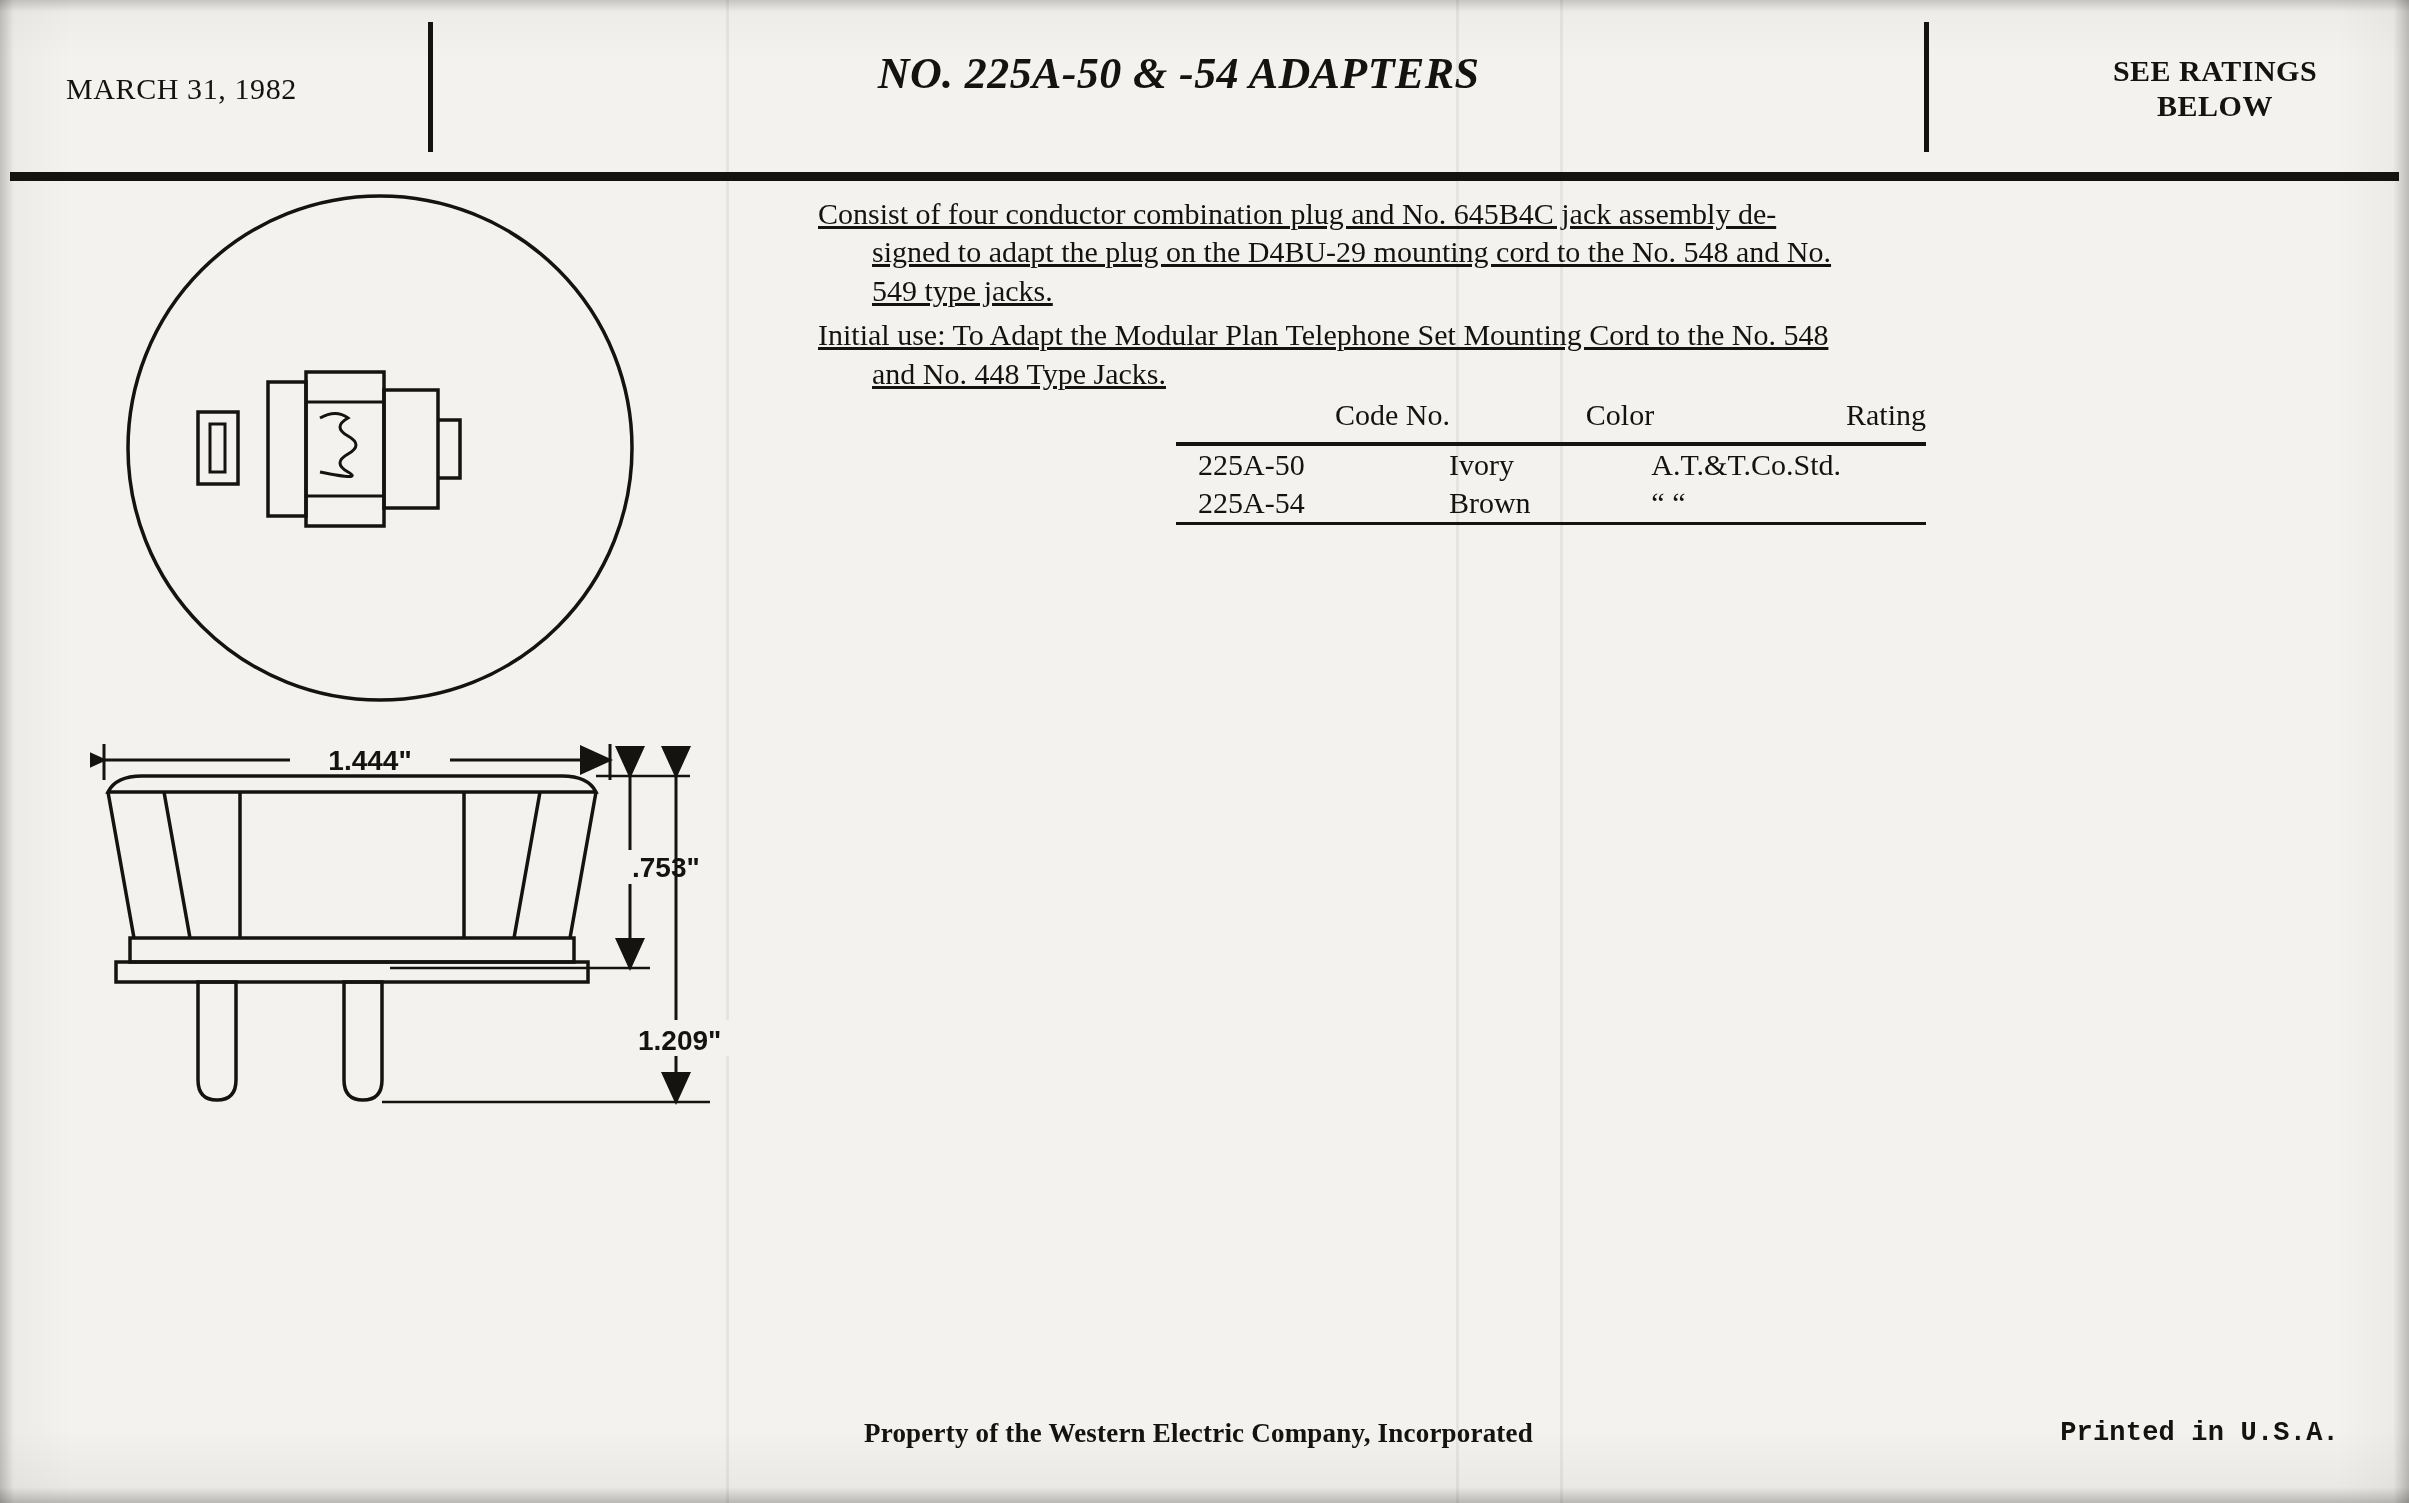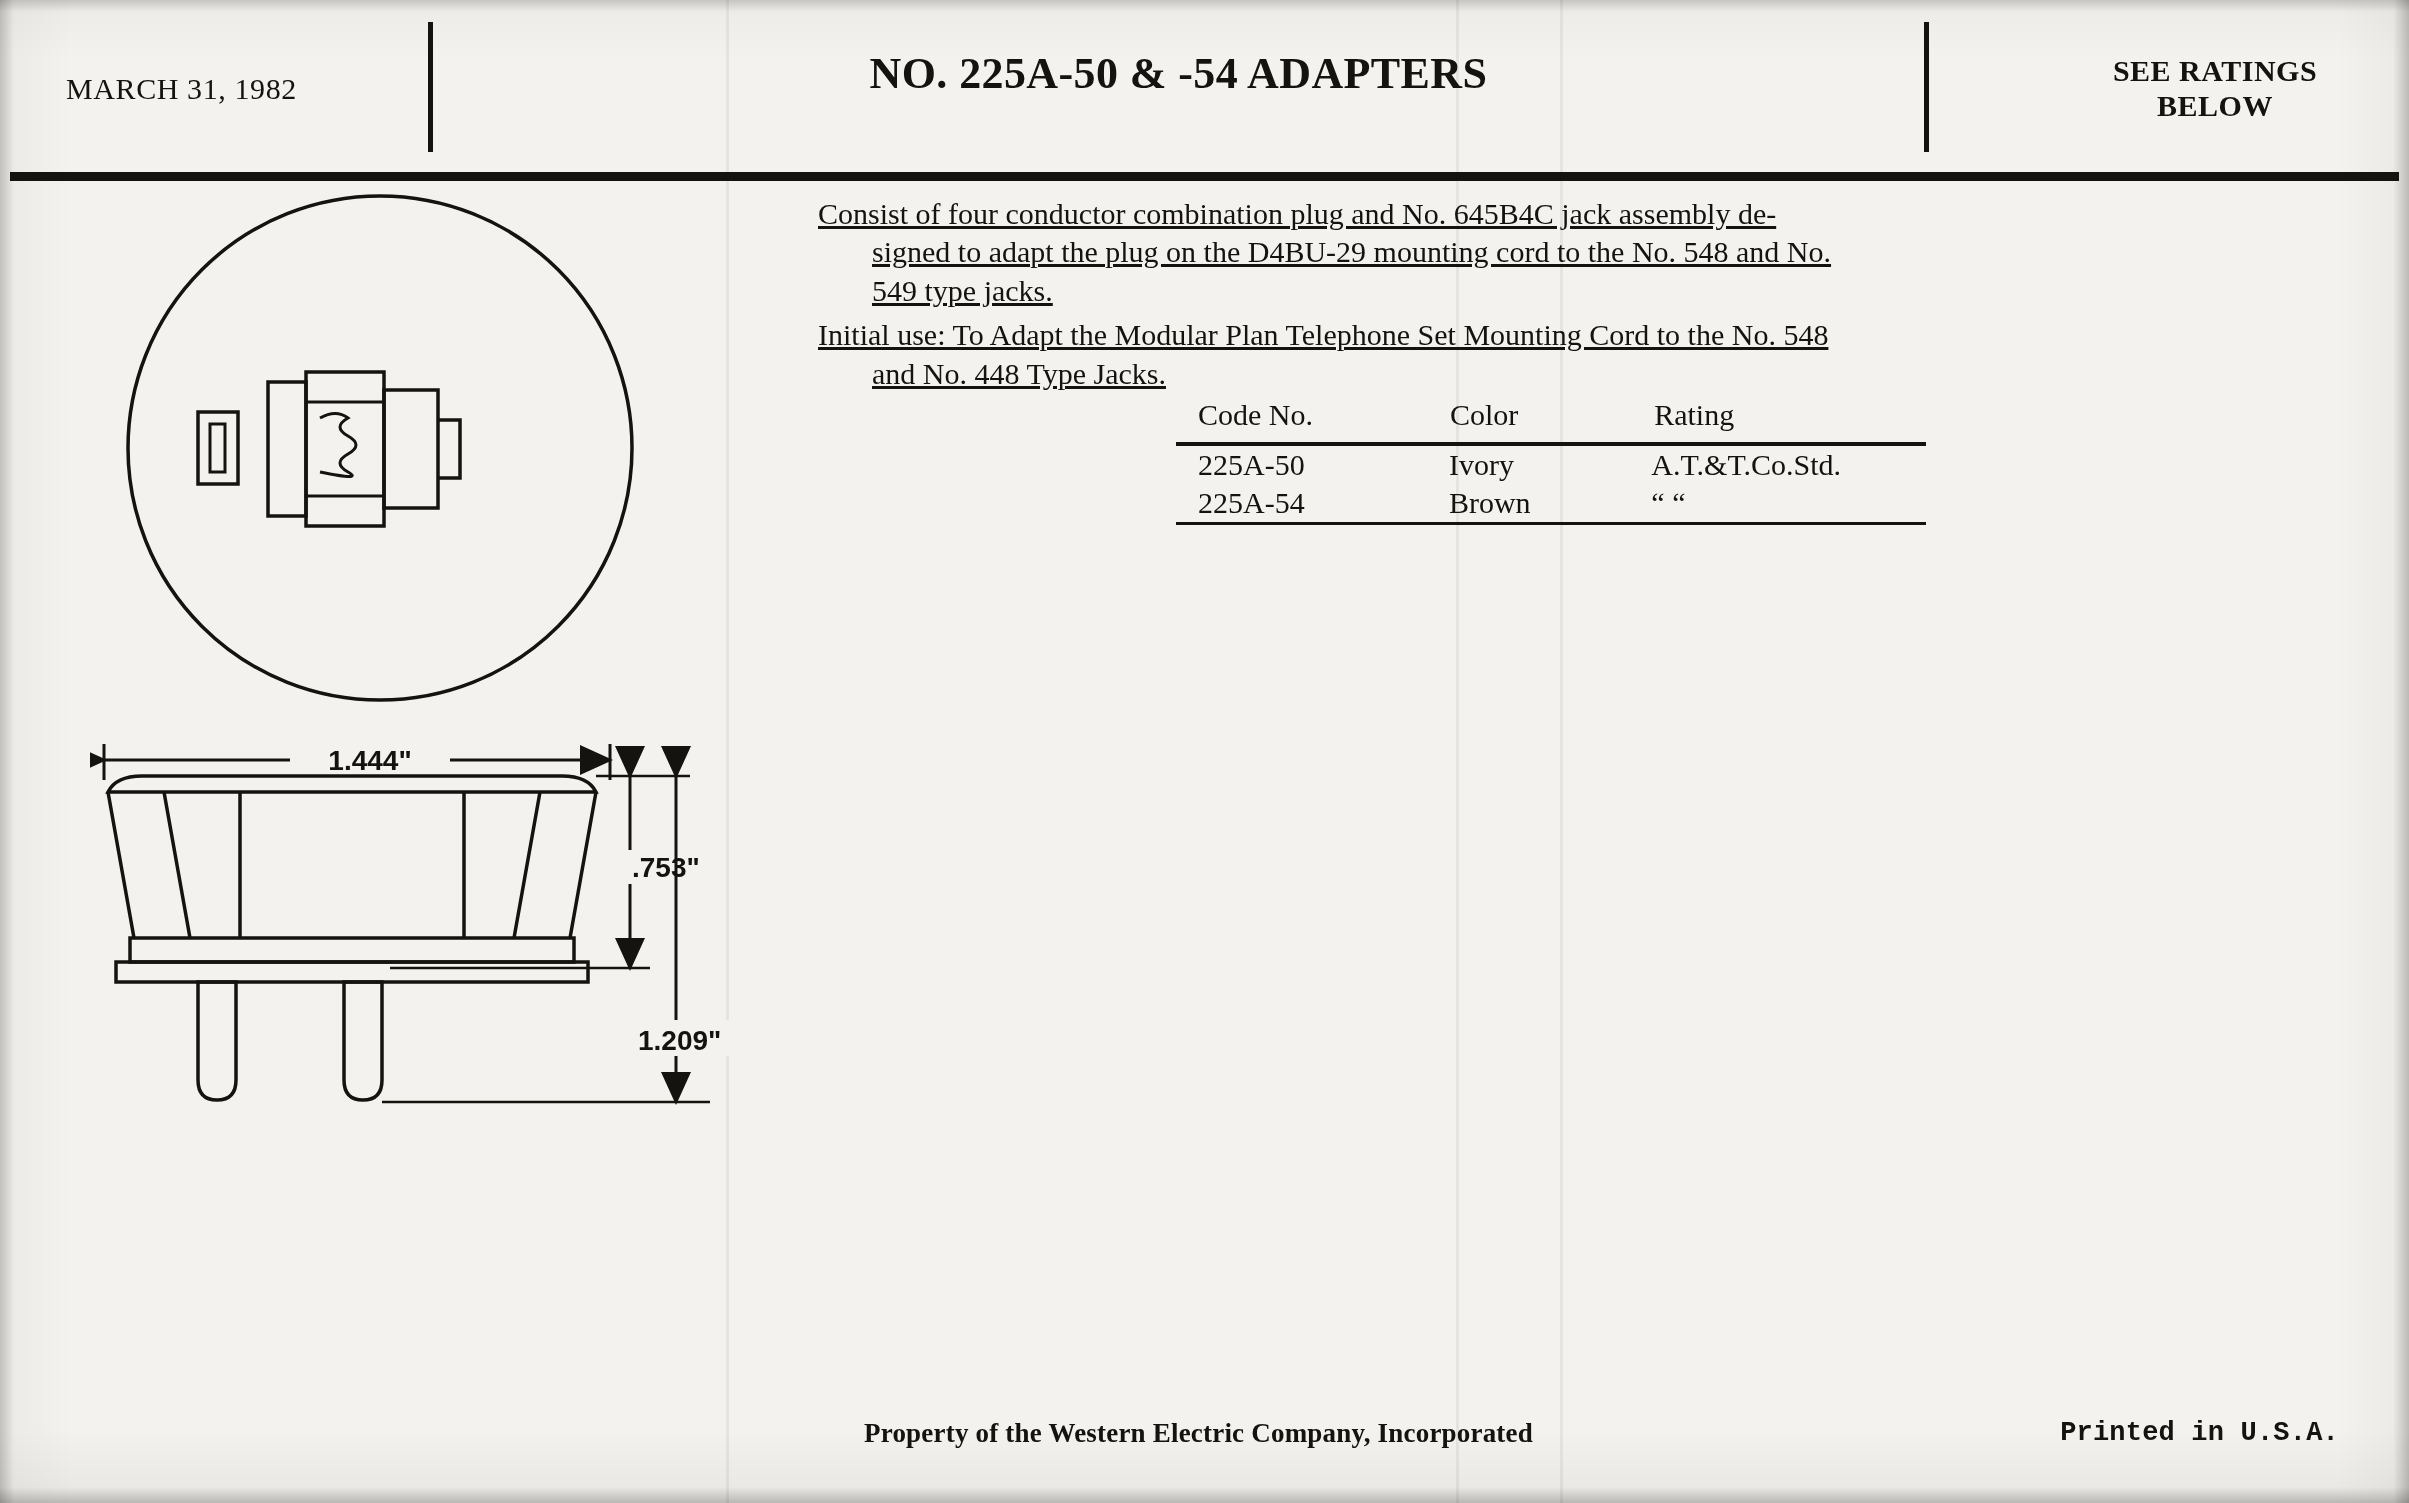--- a/index.html
+++ b/index.html
@@ -68,20 +68,21 @@
   }
   .hdr-title {
     position: absolute;
     left: 433px;
     width: 1491px;
     top: 48px;
     text-align: center;
     font-weight: bold;
     font-size: 44px;
     letter-spacing: 0.4px;
+    font-style: italic;
   }
   .hdr-ratings {
     position: absolute;
     left: 1929px;
     width: 572px;
     top: 54px;
     text-align: center;
     font-weight: bold;
     font-size: 30px;
     line-height: 1.15;
@@ -132,21 +133,21 @@
     background: #15130f;
   }
   .ratings .rule.thin { height: 3px; }
   .ratings table {
     width: 100%;
     border-collapse: collapse;
     font-size: 30px;
   }
   .ratings th {
     font-weight: normal;
-    text-align: left;
+    text-align: right;
     padding: 8px 0 10px 0;
   }
   .ratings td {
     padding: 2px 0 2px 0;
     white-space: nowrap;
     font-family: Liberation Serif, serif;
   }
   .col-code { width: 260px; padding-left: 22px !important; }
   .col-color { width: 210px; }
   .col-rating { width: 280px; }

